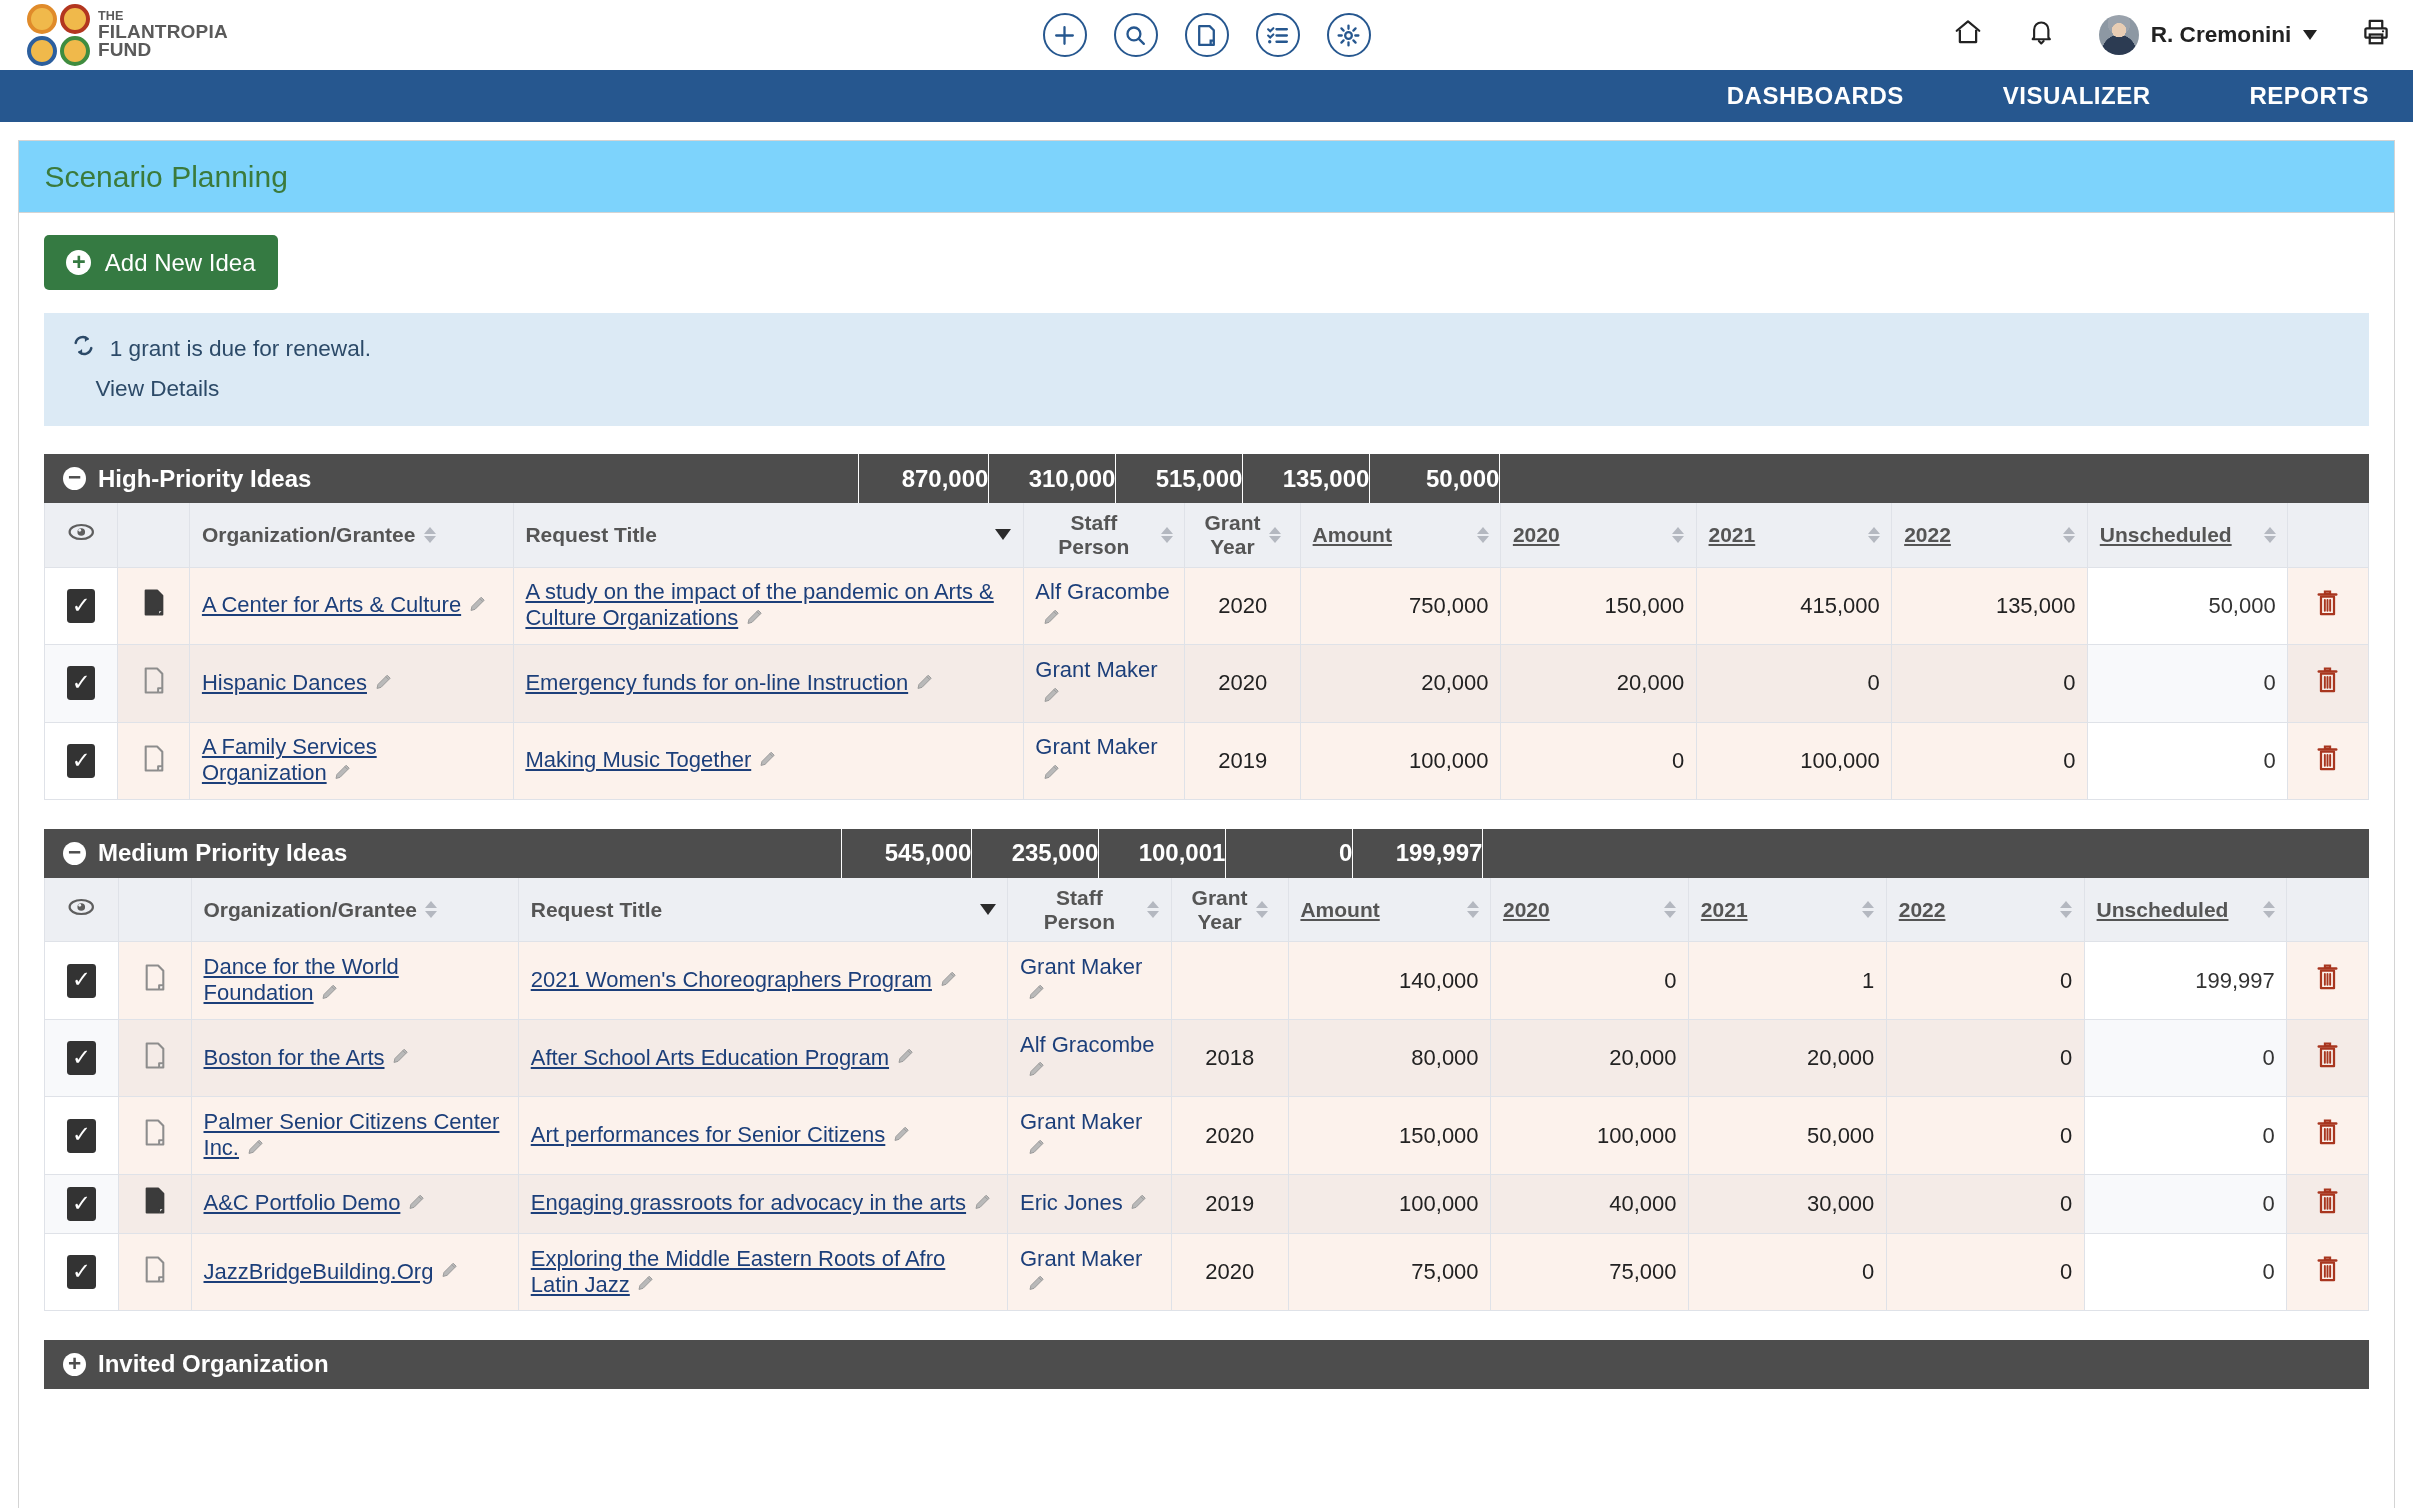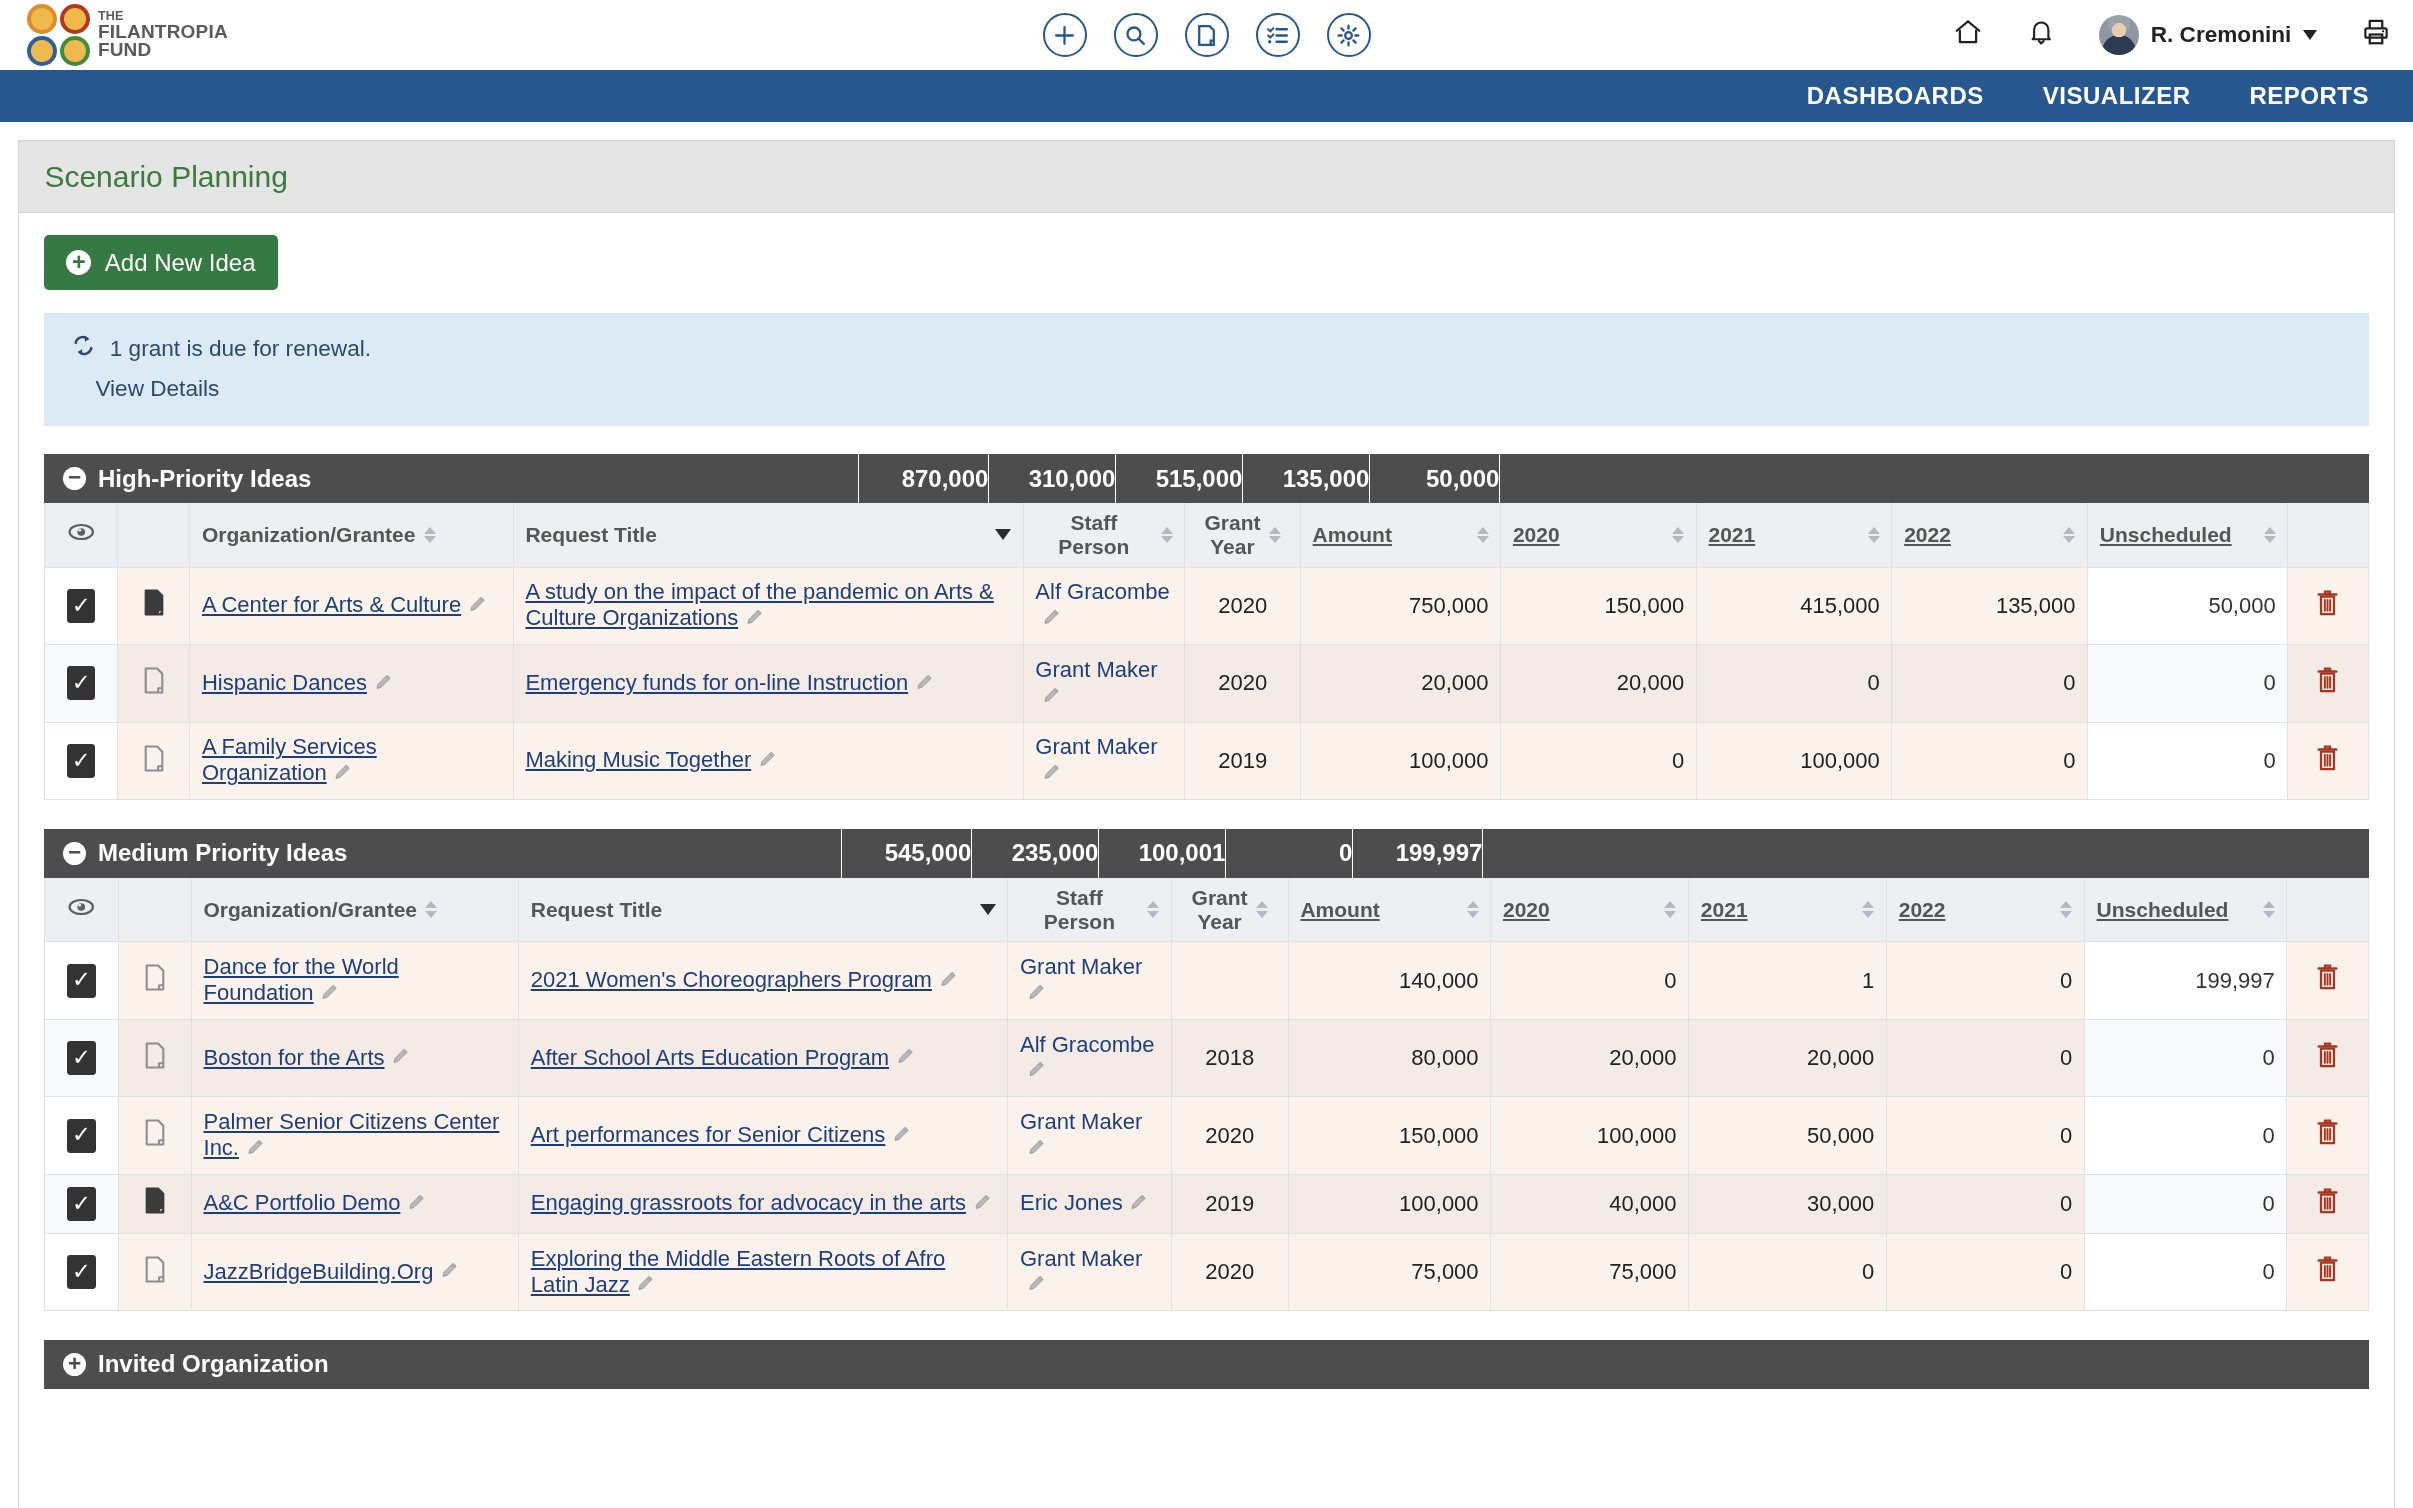--- a/index.html
+++ b/index.html
@@ -84,31 +84,32 @@
     background:#26578f;
     display:flex; align-items:center; justify-content:flex-end;
     padding-right:44px;
     gap:59px;
   }
   .navitem {
     color:#ffffff;
     font-size:24px;
     font-weight:bold;
     letter-spacing:0.5px;
+    margin-left:40px;
   }
 
   
   .panel {
     margin:18.4px 18.4px 0 18.4px;
     border:0.8px solid #d4d4d4;
     background:#ffffff;
     height:1425px;
   }
   .panel-head {
-    background:#e5e5e5;
+    background:#7dd3fc;
     border-bottom:0.8px solid #d4d4d4;
     padding:18.4px 25px;
   }
   .panel-title {
     color:#3b7a3b;
     font-size:30px;
   }
   .panel-body { padding:22px 25px 0 25px; }
 
   .add-btn {

